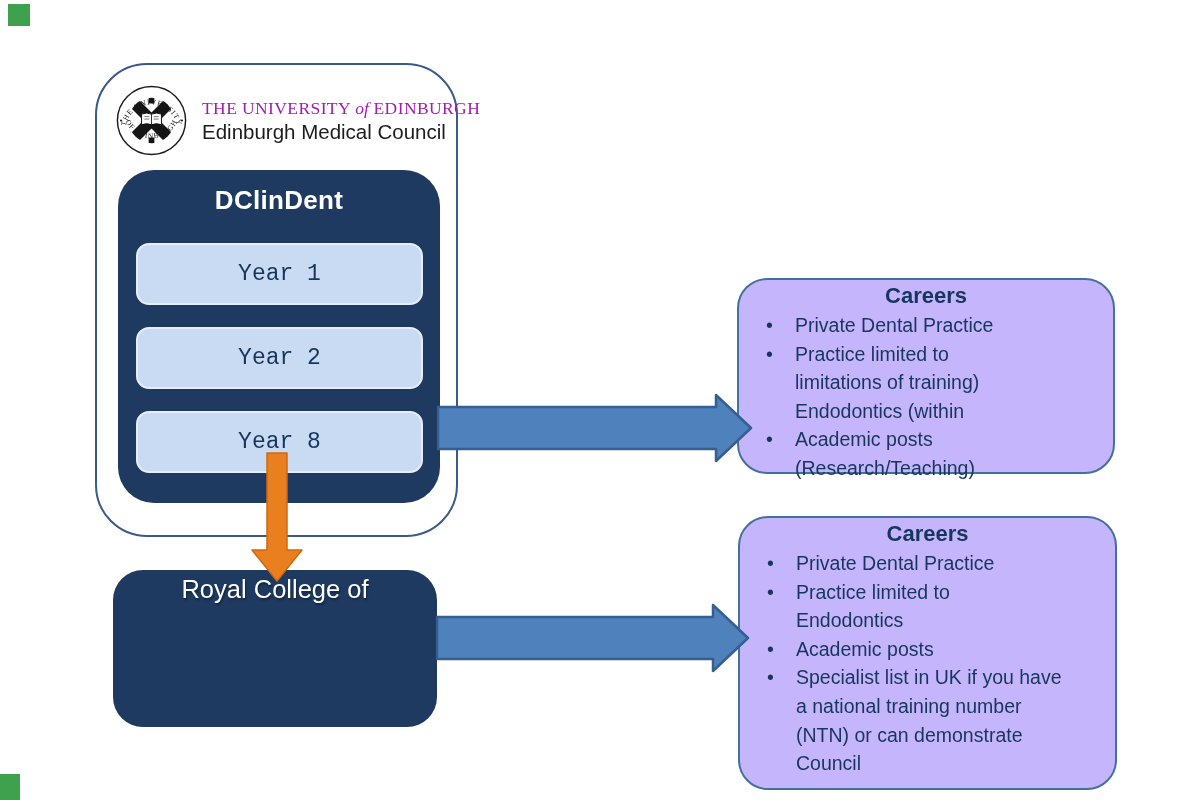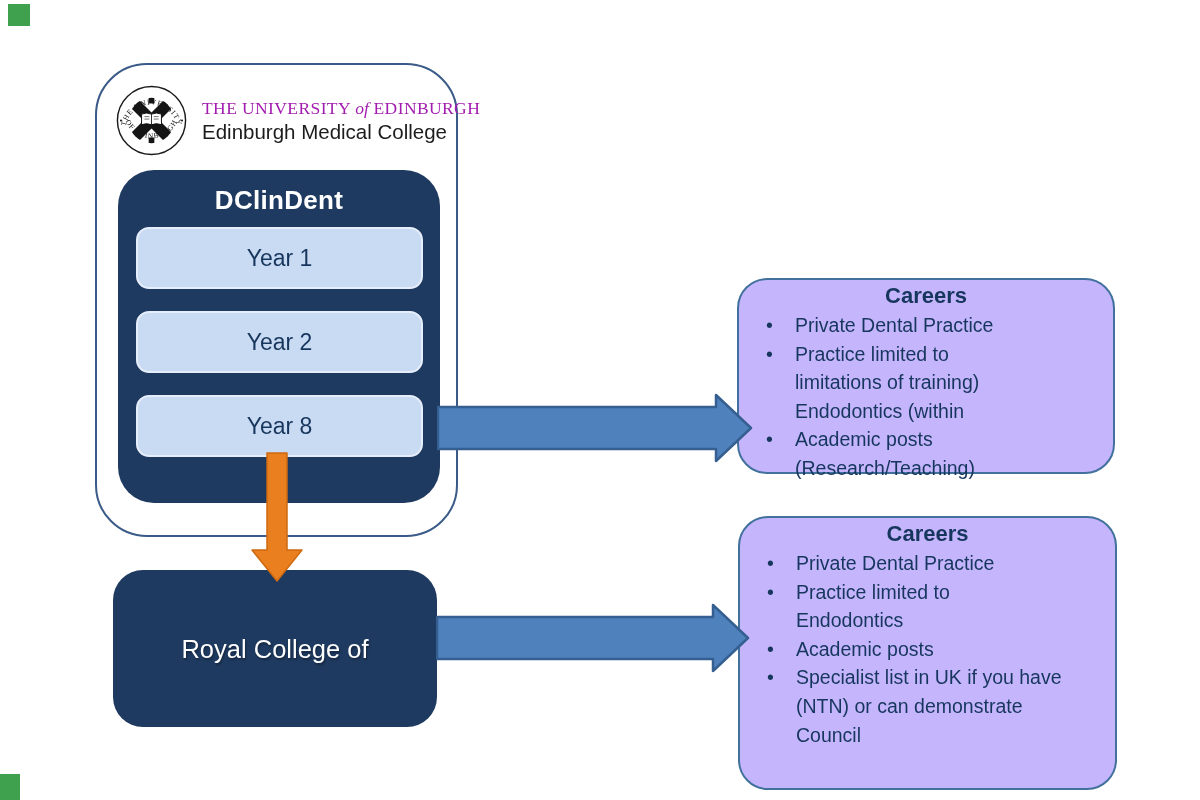--- a/index.html
+++ b/index.html
@@ -24,32 +24,32 @@
   .uni-name { font-family:"Liberation Serif", serif; font-size:17.5px; color:#a21caf; letter-spacing:.4px; white-space:nowrap; }
   .uni-name .of { font-style:italic; letter-spacing:0; }
   .uni-school { font-family:"Liberation Sans", sans-serif; font-size:20.5px; color:#1c1c1c; margin-top:1px; white-space:nowrap; }
 
   
   .program-box {
     position:absolute; left:118px; top:170px; width:322px; height:333px;
     background:#1f3a60; border-radius:36px;
   }
   .program-title { text-align:center; color:#ffffff; font-size:26px; font-weight:600; letter-spacing:.3px; padding-top:15px; }
-  .year-list { position:absolute; left:136px; top:227px; width:287px; display:flex; flex-direction:column; gap:22px; }
+  .year-list { position:absolute; left:136px; top:243px; width:287px; display:flex; flex-direction:column; gap:22px;font-family:Liberation Mono, monospace; }
   .year-box {
     height:62px; background:#c9dbf2; border:2px solid #e6eefb; border-radius:13px;
     display:flex; align-items:center; justify-content:center;
     font-size:23px; color:#17365d; box-sizing:border-box;
   }
 
   
   .exam-box {
     position:absolute; left:113px; top:570px; width:324px; height:157px;
     background:#1f3a60; border-radius:30px; color:#ffffff;
-    display:flex; flex-direction:column; align-items:center; justify-content:center;
+    display:flex; flex-direction:column; align-items:center; 
     font-size:25.5px; line-height:38px; text-shadow:1px 2px 2px rgba(0,0,0,.35);
     text-align:center;
   }
 
   
   .careers {
     position:absolute; background:#c4b5fd; border:2.5px solid #41719c;
     border-radius:30px; color:#17365d; box-sizing:border-box; z-index:1;
   }
   .careers.top { left:737px; top:278px; width:378px; height:196px; }
@@ -108,21 +108,21 @@
         <line x1="53" y1="44.5" x2="60" y2="44.5" stroke="#111" stroke-width="0.8"></line>
         <line x1="53" y1="48" x2="60" y2="48" stroke="#111" stroke-width="0.8"></line>
       </g>
     </svg>
     <div>
       <div class="uni-name">
         <span>THE UNIVERSITY</span>
         <span class="of">of</span>
         <span>EDINBURGH</span>
       </div>
-      <div class="uni-school">Edinburgh Medical College</div>
+      <div class="uni-school">Edinburgh Medical Council</div>
     </div>
   </div>
 
   <div class="program-box">
     <div class="program-title">DClinDent</div>
   </div>
   <div class="year-list">
       <div class="year-box">
       <span>Year 1</span>
     </div>
@@ -197,20 +197,21 @@
         <div class="careers-row">
         <span class="marker">•</span>
         <span class="line-text">Academic posts</span>
       </div>
         <div class="careers-row">
         <span class="marker">•</span>
         <span class="line-text">Specialist list in UK if you have</span>
       </div>
         <div class="careers-row">
         <span class="marker"></span>
+        <span class="line-text">a national training number</span>
       </div>
         <div class="careers-row">
         <span class="marker"></span>
         <span class="line-text">(NTN) or can demonstrate</span>
       </div>
         <div class="careers-row">
         <span class="marker"></span>
         <span class="line-text">Council</span>
       </div>
       </div>

